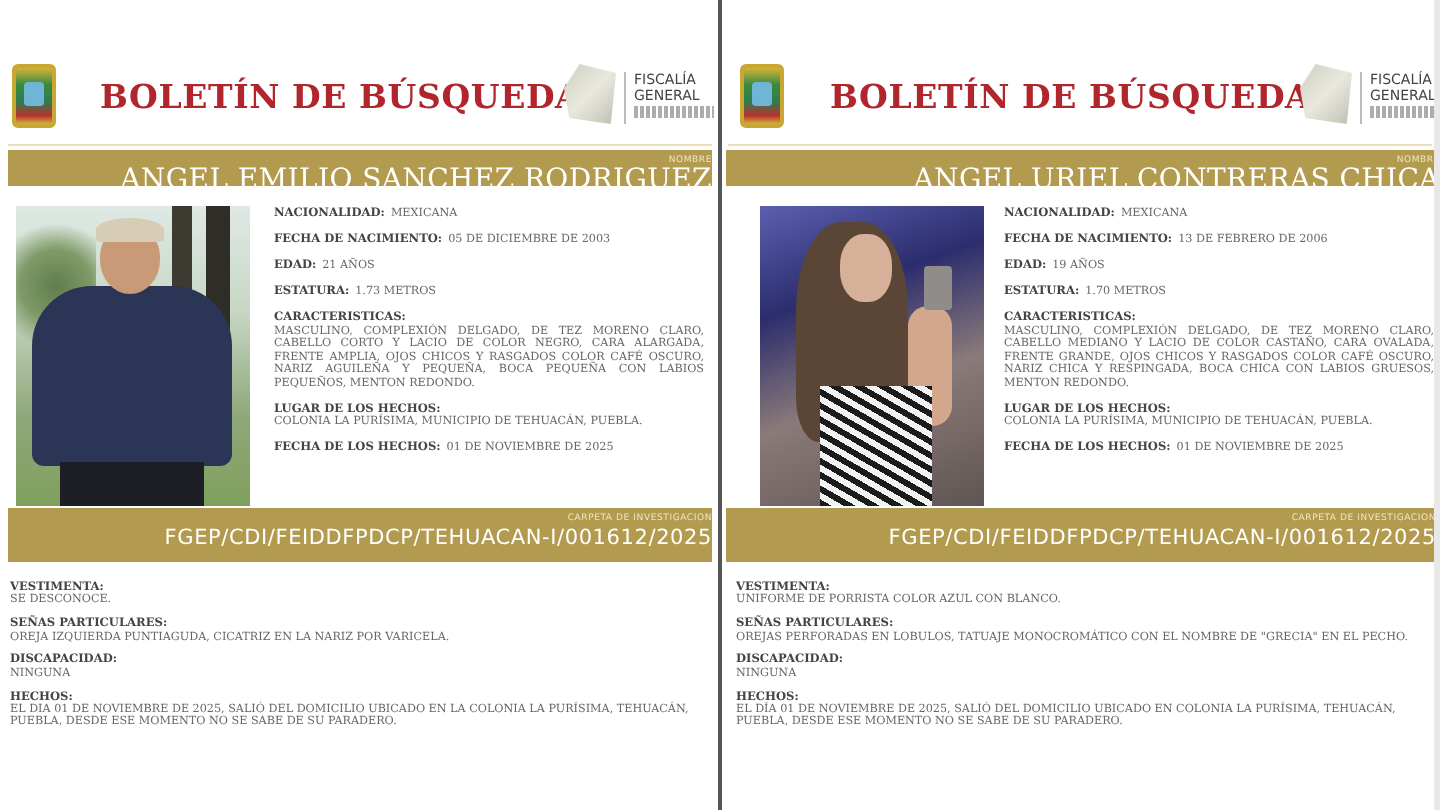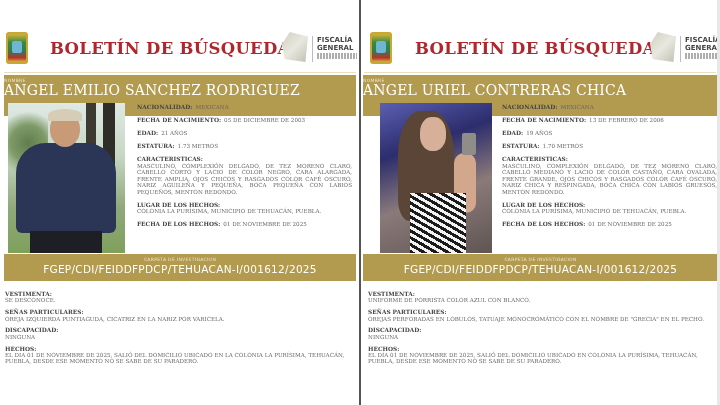--- a/index.html
+++ b/index.html
@@ -14,27 +14,27 @@
   .hdr { position: absolute; top: 28px; left: 0; right: 0; height: 42px; }
   .state-logo { position: absolute; left: 6px; top: 4px; width: 22px; height: 32px; border-radius: 3px;
     background: linear-gradient(180deg,#d4b23a 0%,#3a8a3e 30%,#2e7d4f 60%,#b8322e 85%,#d4b23a 100%);
     border: 2px solid #c9a733; }
   .state-logo::after { content: ""; position: absolute; left: 4px; top: 7px; width: 10px; height: 12px; background: #6fb6d6; border-radius: 2px; }
   .title { position: absolute; left: 50px; top: 11px; font-family: "DejaVu Serif", serif; font-weight: bold; font-size: 16.5px; color: #b0262c; letter-spacing: 0.3px; white-space: nowrap; }
   .fg-logo { position: absolute; left: 282px; top: 4px; width: 78px; height: 34px; }
   .fg-bust { position: absolute; left: 0; top: 0; width: 26px; height: 30px;
     background: linear-gradient(135deg,#cfcfc0 0%,#e8e8df 50%,#bfbfaf 100%); clip-path: polygon(30% 0,100% 15%,90% 100%,10% 90%,0 40%); }
   .fg-sep { position: absolute; left: 30px; top: 4px; width: 1px; height: 26px; background: #bbb; }
-  .fg-text { position: absolute; left: 35px; top: 5px; font-family: "DejaVu Sans", sans-serif; font-weight: bold; font-size: 7px; line-height: 7.5px; color: #444; }
+  .fg-text { position: absolute; left: 35px; top: 5px; font-family: "DejaVu Sans", sans-serif; font-weight: normal; font-size: 7px; line-height: 7.5px; color: #444; }
   .fg-sub { position: absolute; left: 35px; top: 21px; width: 40px; height: 6px;
     background: repeating-linear-gradient(90deg,#777 0 2px,#fff 2px 3px); opacity: 0.6; }
   .hdr-line { position: absolute; left: 4px; right: 4px; top: 72px; height: 1px; background: #eadfb8; }
 
   
-  .namebar { position: absolute; left: 4px; right: 4px; top: 75px; height: 41px; background: #b29a4e; text-align: left; }
+  .namebar { position: absolute; left: 4px; right: 4px; top: 75px; height: 18px; background: #b29a4e; text-align: right; }
   .namebar .lbl { display: block; font-family: "DejaVu Sans", sans-serif; font-size: 4.5px; color: #efe6c8; padding-top: 3px; letter-spacing: 0.3px; }
   .namebar .val { display: block; font-family: "DejaVu Serif", serif; font-size: 14px; color: #fff; line-height: 15px; letter-spacing: 0.2px; white-space: nowrap; }
 
   
   .photo { position: absolute; left: 8px; top: 103px; width: 117px; height: 150px; overflow: hidden; }
   .photo-l { background: linear-gradient(180deg,#dfe9e5 0%,#c7d7c4 35%,#8fa87a 70%,#7fa05c 100%); }
   .photo-l .tree1 { position: absolute; left: 78px; top: 0; width: 10px; height: 110px; background: #3c3a31; }
   .photo-l .tree2 { position: absolute; left: 95px; top: 0; width: 12px; height: 115px; background: #2f2d28; }
   .photo-l .foliage { position: absolute; left: 0; top: 0; width: 40px; height: 80px; background: radial-gradient(circle at 20px 40px,#5f7d4e 0,#7f9a68 40%,transparent 70%); }
   .photo-l .head { position: absolute; left: 42px; top: 10px; width: 30px; height: 34px; background: #c89a78; border-radius: 45% 45% 50% 50%; }
@@ -52,21 +52,21 @@
   
   .info { position: absolute; left: 137px; top: 104px; width: 215px; font-size: 5.6px; line-height: 6.6px; color: #555; }
   .info .row { margin-bottom: 6.4px; white-space: nowrap; }
   .info .k { font-weight: bold; color: #444; font-size: 5.8px; }
   .info .v { color: #666; margin-left: 3px; }
   .info .block { margin-bottom: 6px; }
   .info .block .k { display: block; }
   .info .block .v { display: block; margin-left: 0; text-align: justify; white-space: normal; }
 
   
-  .carpeta { position: absolute; left: 4px; right: 4px; top: 254px; height: 27px; background: #b29a4e; text-align: center; }
+  .carpeta { position: absolute; left: 4px; right: 4px; top: 254px; height: 27px; background: #b29a4e; text-align: right; }
   .carpeta .lbl { display: block; font-family: "DejaVu Sans", sans-serif; font-size: 4.5px; color: #efe6c8; padding-top: 3px; letter-spacing: 0.3px; }
   .carpeta .val { display: block; font-family: "DejaVu Sans", sans-serif; font-size: 10.5px; color: #fff; line-height: 14px; letter-spacing: 0.3px; white-space: nowrap; }
 
   
   .lower { position: absolute; left: 5px; top: 291px; width: 345px; font-size: 5.6px; line-height: 6.4px; color: #555; }
   .lower .blk { margin-bottom: 5.4px; }
   .lower .k { display: block; font-weight: bold; color: #444; font-size: 5.8px; }
   .lower .v { display: block; color: #666; }
   .right-edge { position: absolute; right: 0; top: 0; width: 3px; height: 405px; background: #e8e8e8; }
 </style>

